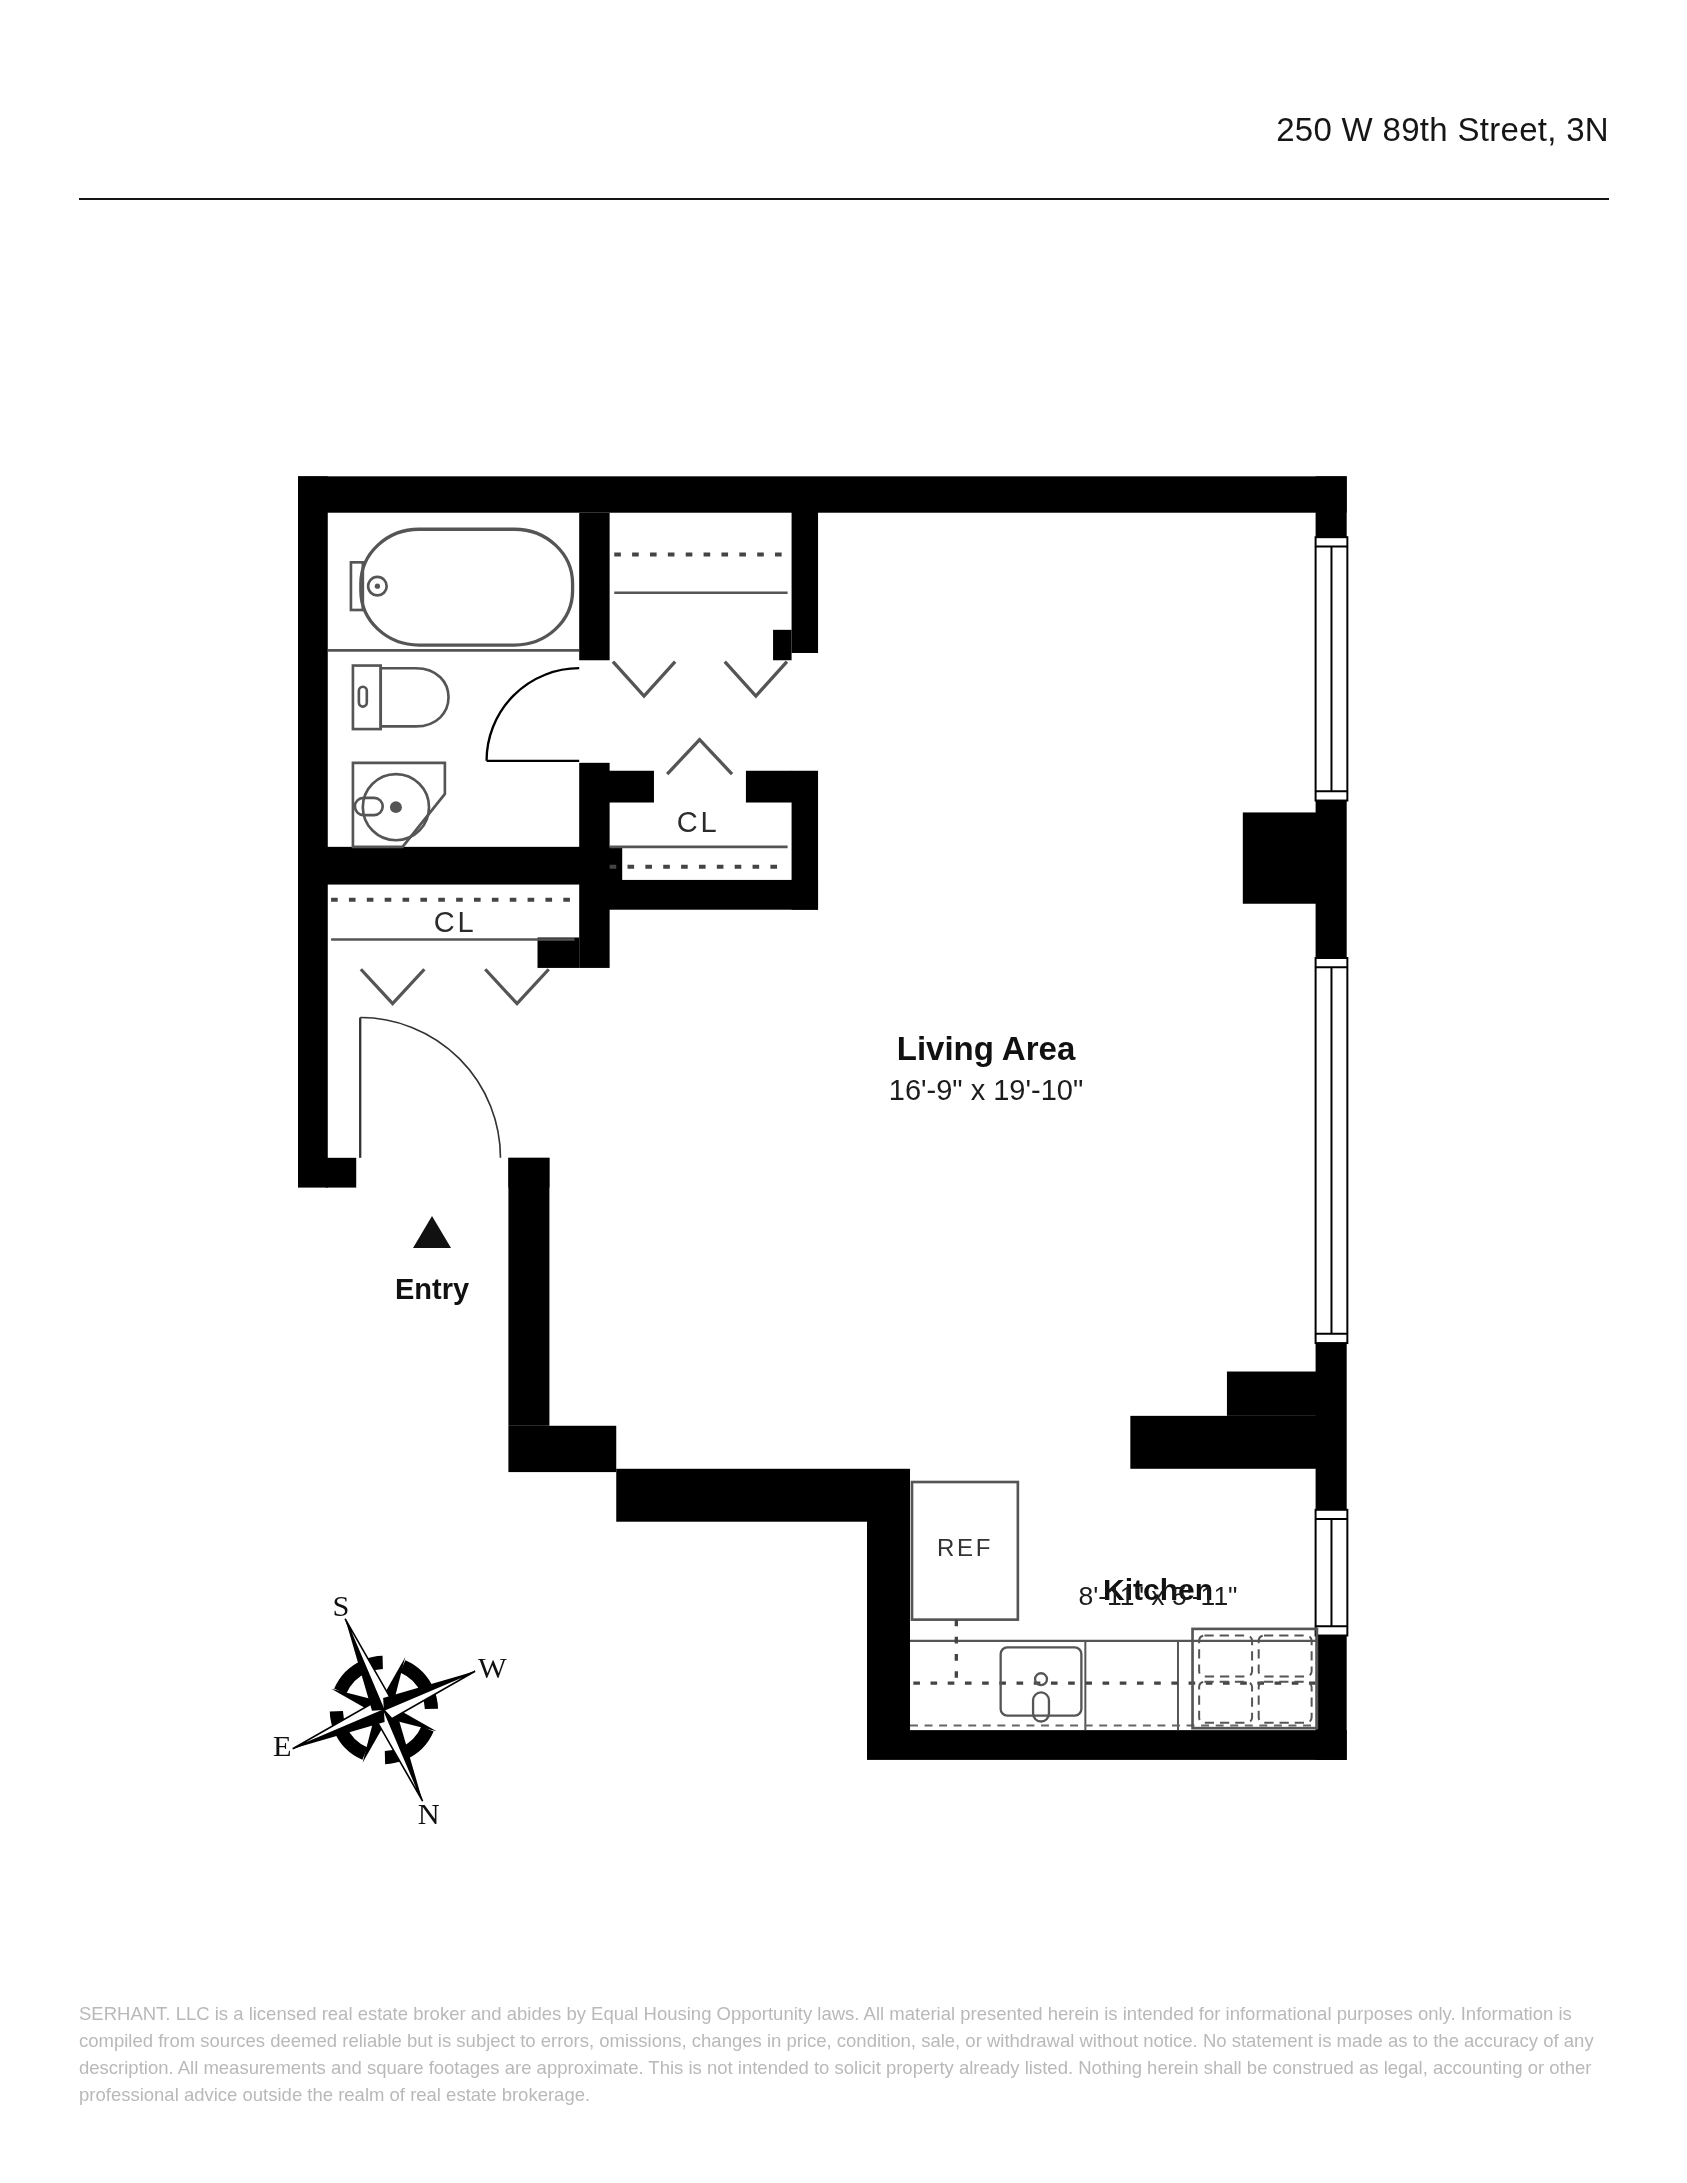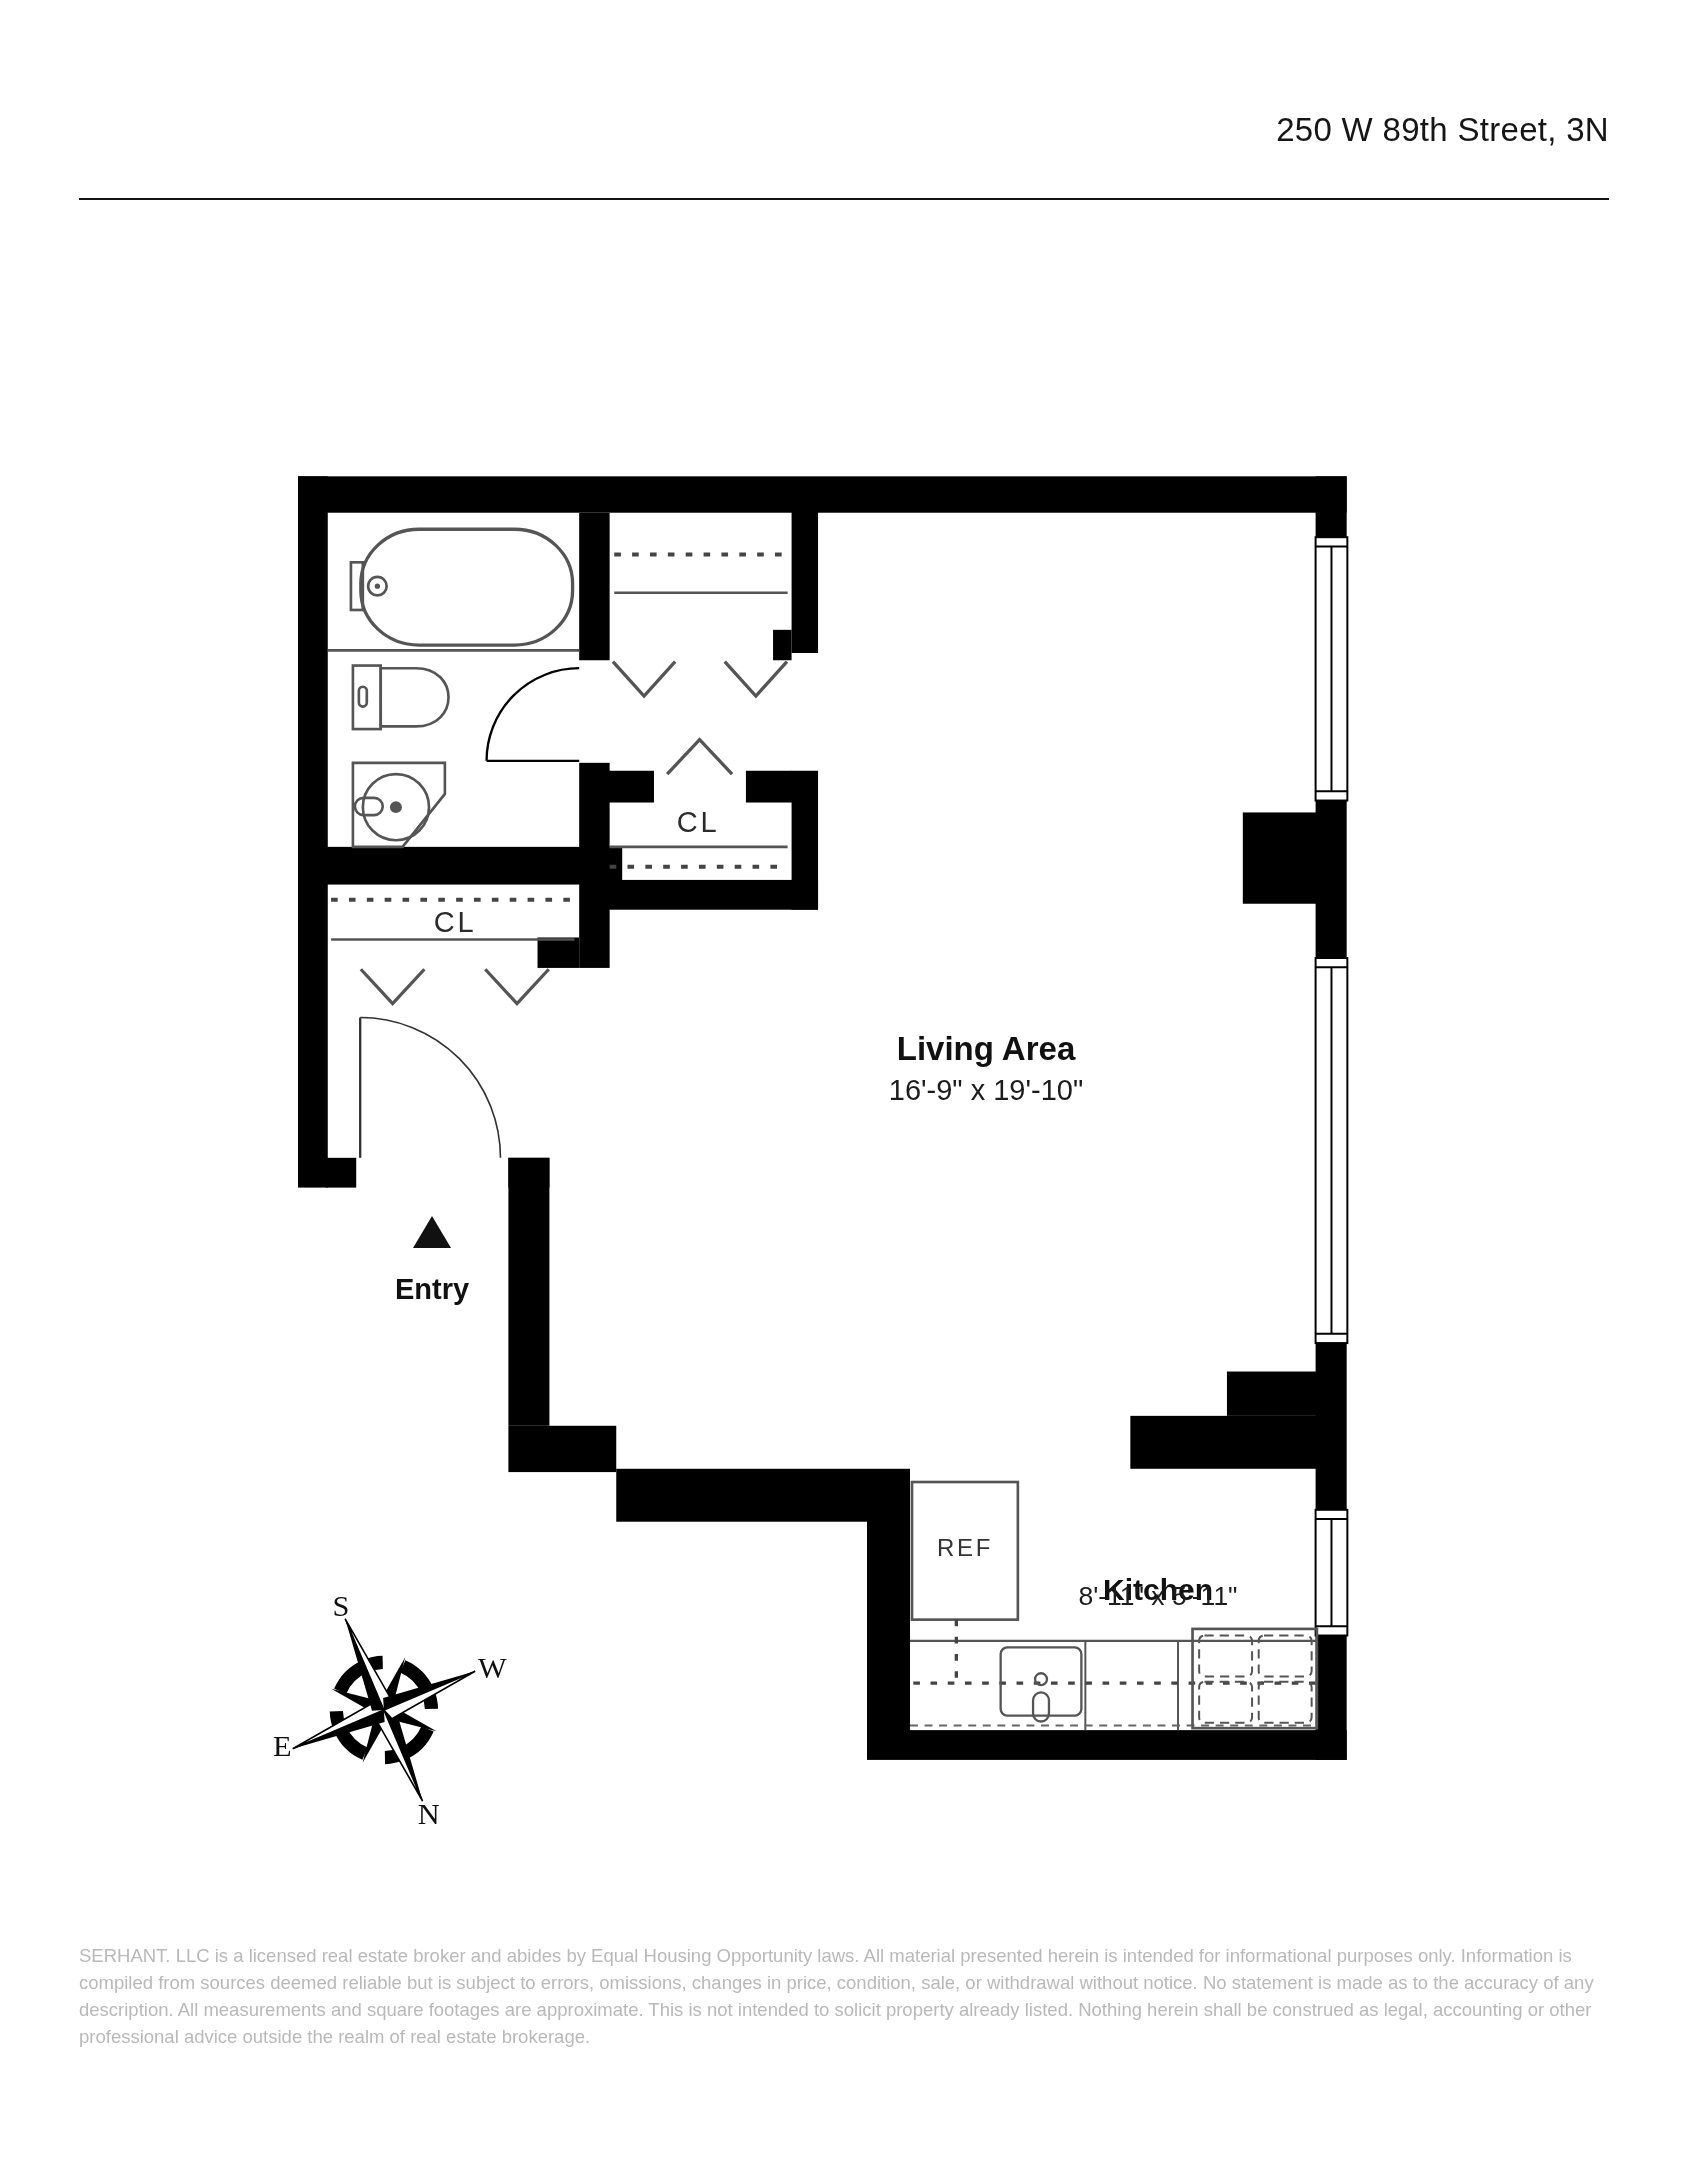--- a/index.html
+++ b/index.html
@@ -70,21 +70,21 @@
     width:251px; height:258px;
   }
   .compass-letter{
     font-family:"Liberation Serif", serif;
     font-size:46px;
     fill:#111;
   }
   
   .disclaimer{
     position:absolute;
-    left:79px; top:1942px;
+    left:79px; top:2000px;
     width:1535px;
     font-size:18.5px;
     line-height:1.46;
     color:#b9b9b9;
     font-weight:400;
   }
 </style>
 </head>
 <body>
 

